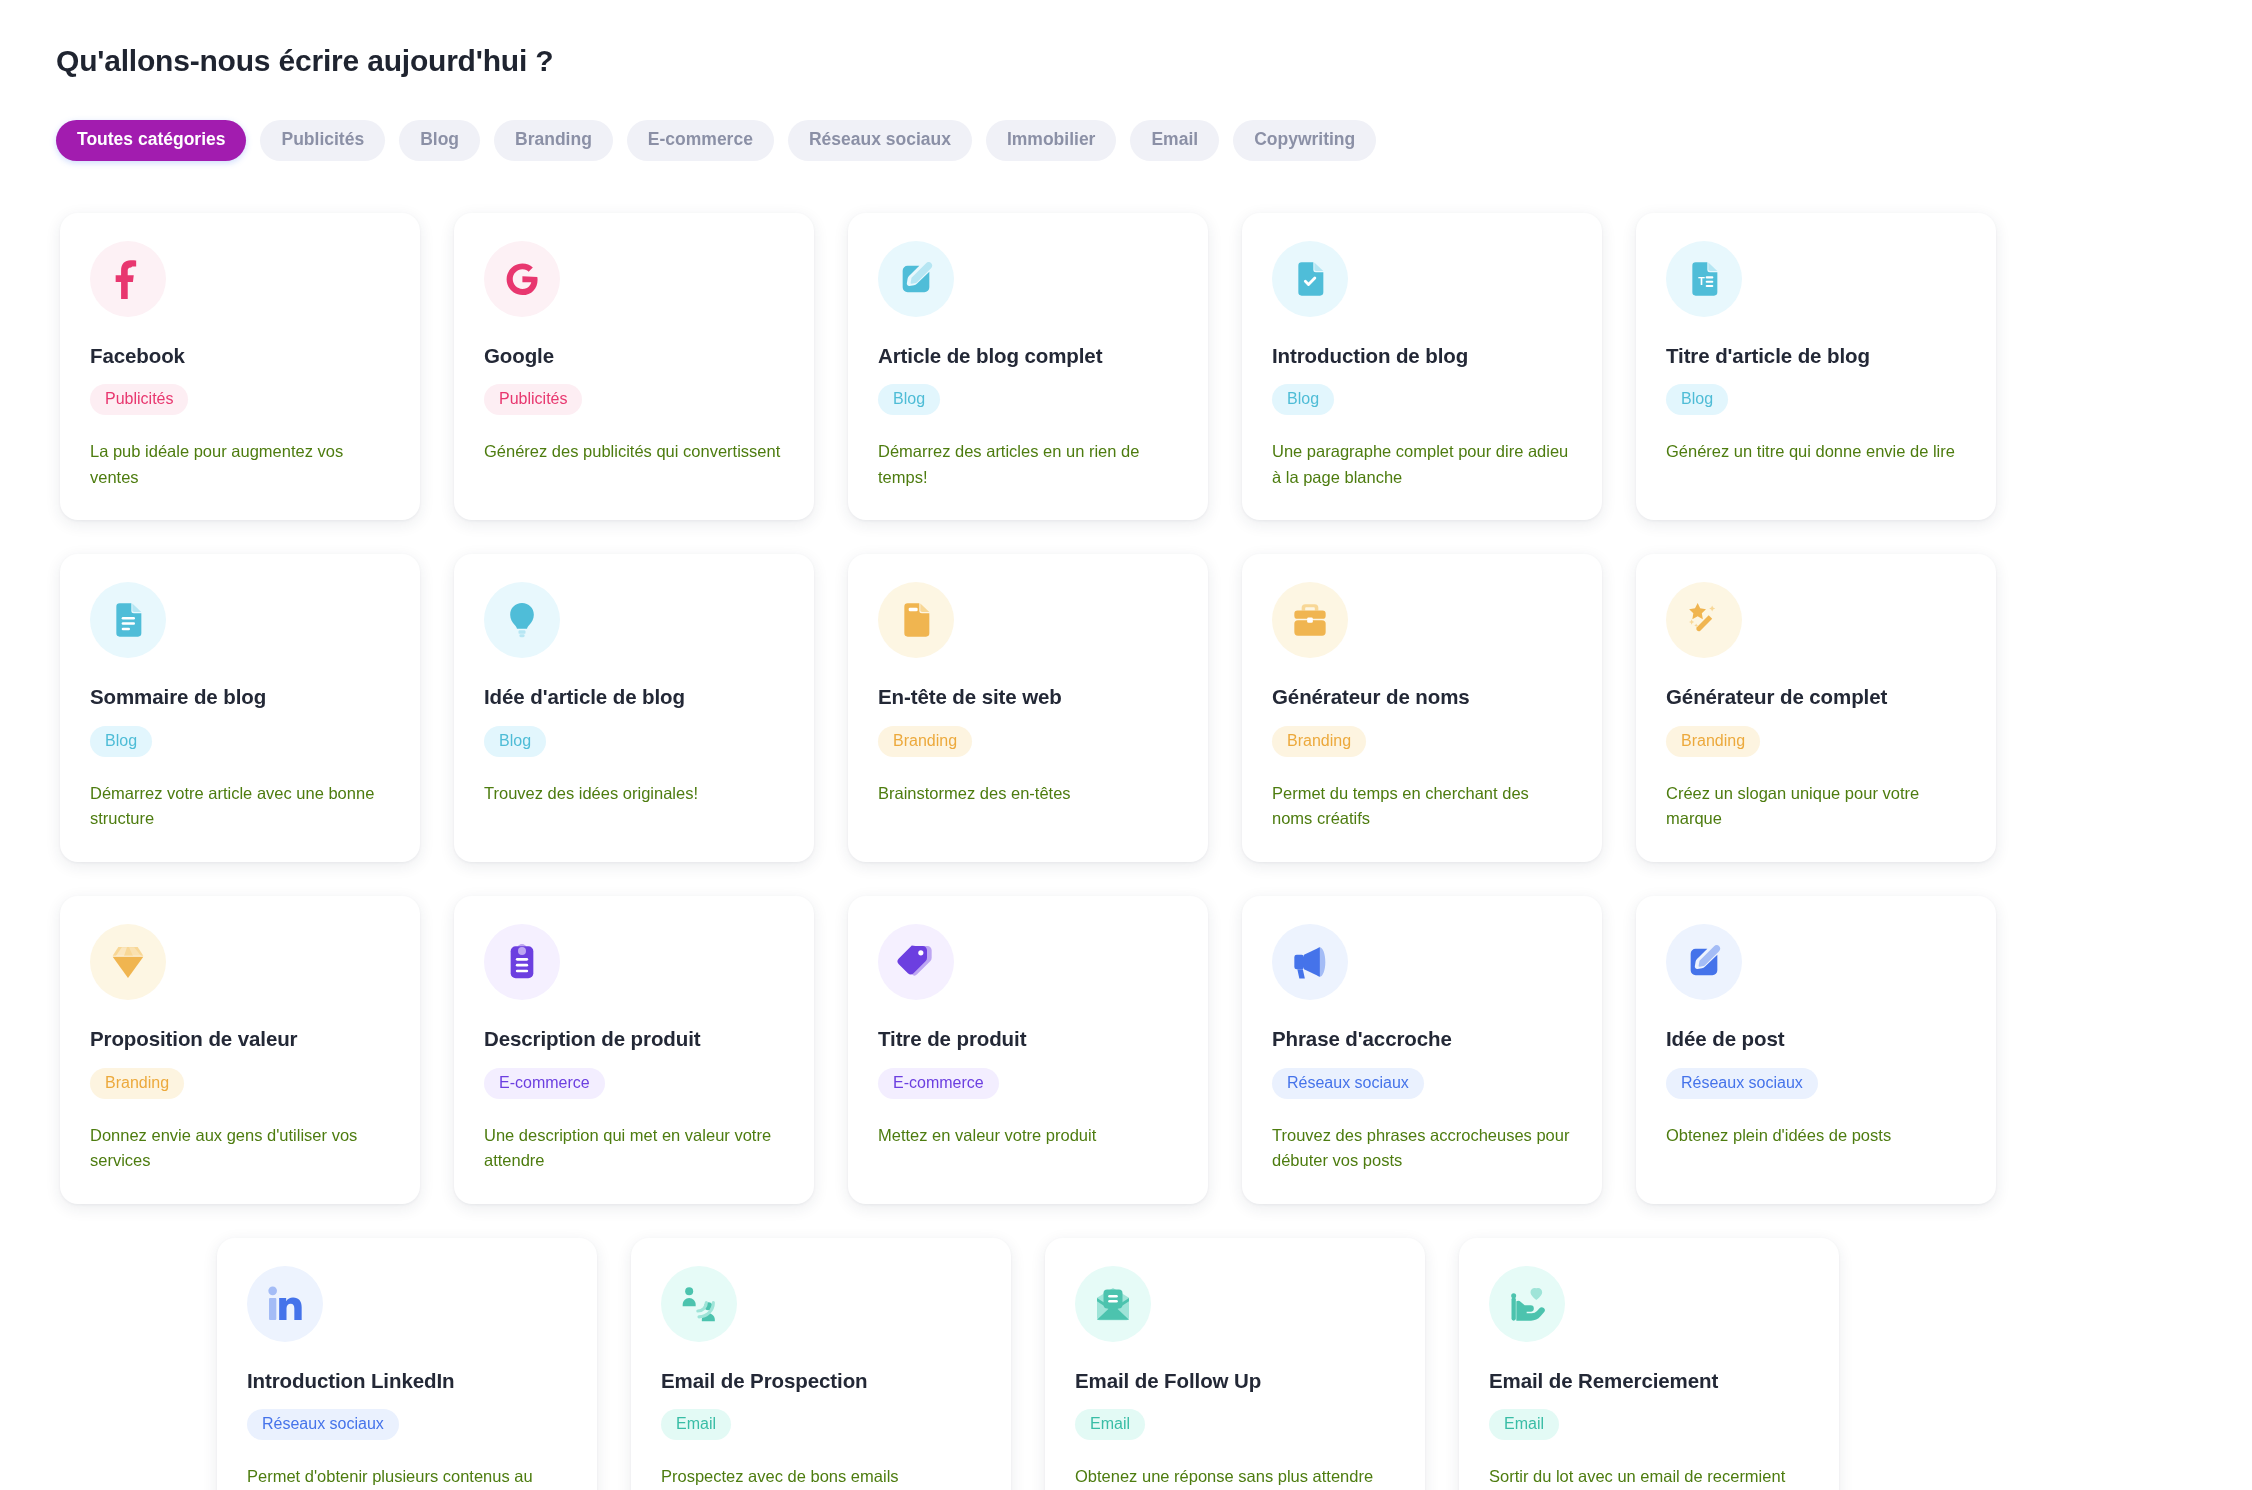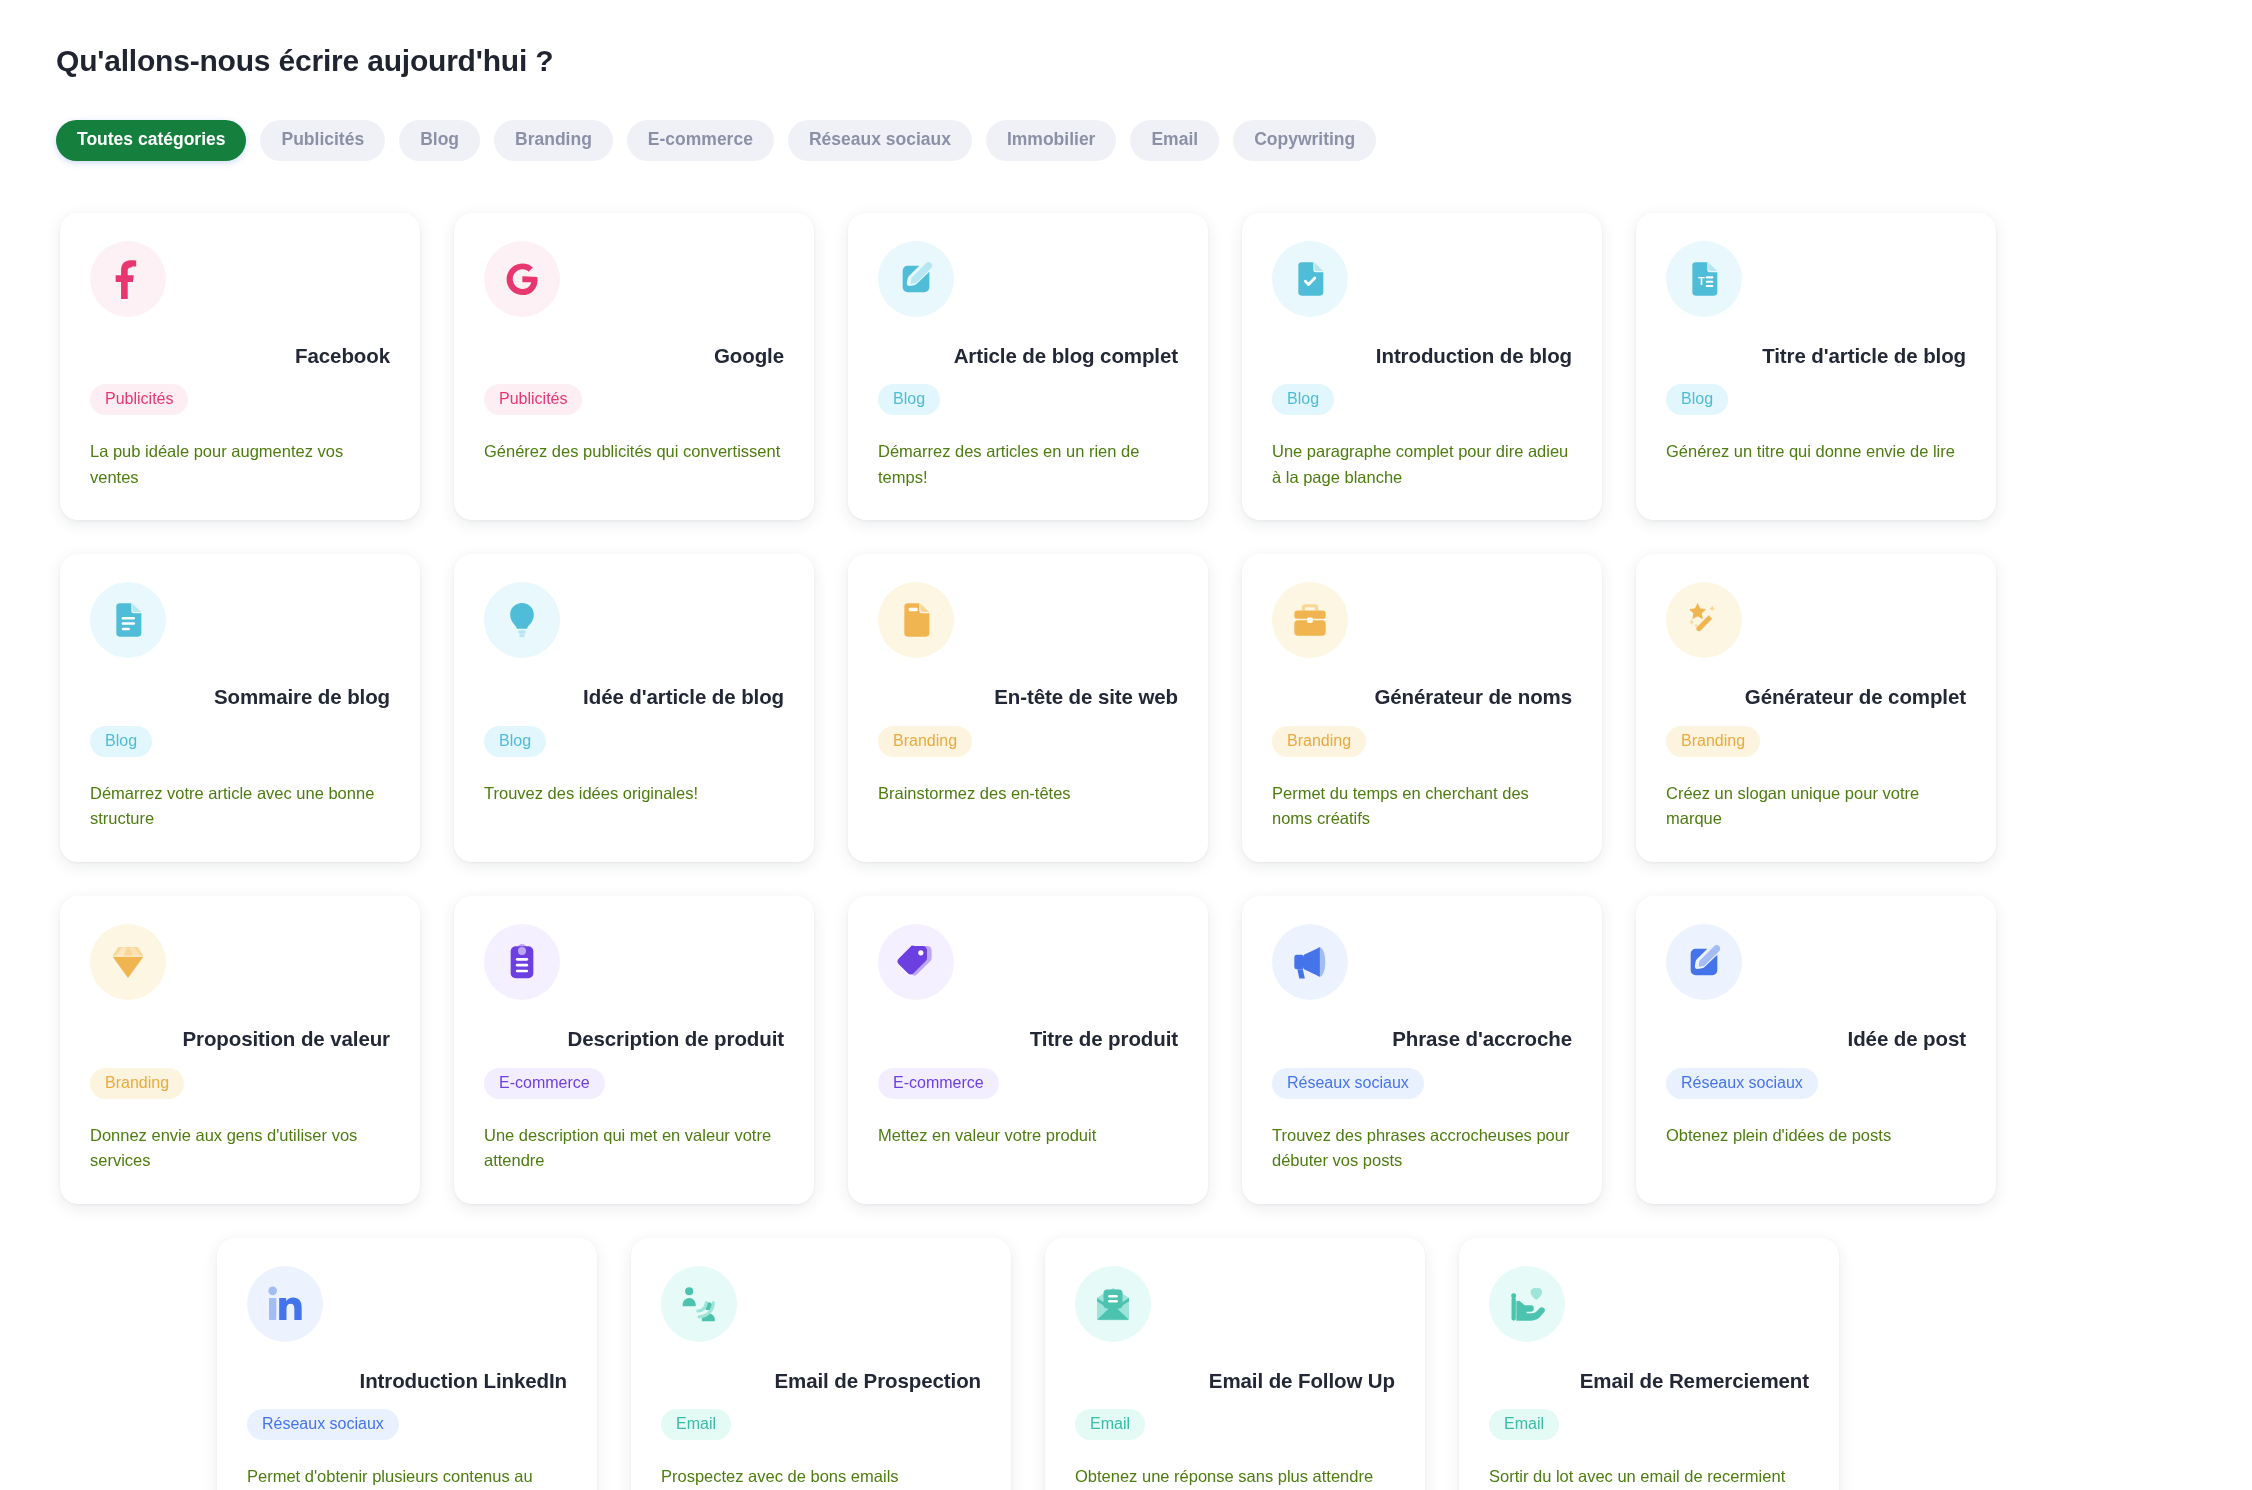--- a/index.html
+++ b/index.html
@@ -44,21 +44,21 @@
     font-family: "Liberation Sans", sans-serif;
     font-size: 17.5px;
     font-weight: 700;
     line-height: 1;
     cursor: pointer;
     white-space: nowrap;
     background: #f0f1f7;
     color: #8b90a6;
   }
   .pill.active {
-    background: #15803d;
+    background: #a21caf;
     color: #ffffff;
     box-shadow: 0 2px 6px rgba(78,125,244,0.28);
   }
 
   
   .grid {
     display: grid;
     grid-template-columns: repeat(5, 1fr);
     column-gap: 34px;
     row-gap: 34px;
@@ -95,21 +95,20 @@
   }
   .icon-wrap svg { display: block; }
 
   .card-title {
     font-size: 20.5px;
     font-weight: 700;
     color: #232836;
     margin-top: 26px;
     letter-spacing: -0.1px;
     line-height: 1.25;
-    text-align: right;
   }
 
   .badge {
     align-self: flex-start;
     margin-top: 16px;
     border-radius: 999px;
     padding: 7px 15px 8px 15px;
     font-size: 16px;
     font-weight: 500;
     line-height: 1;

